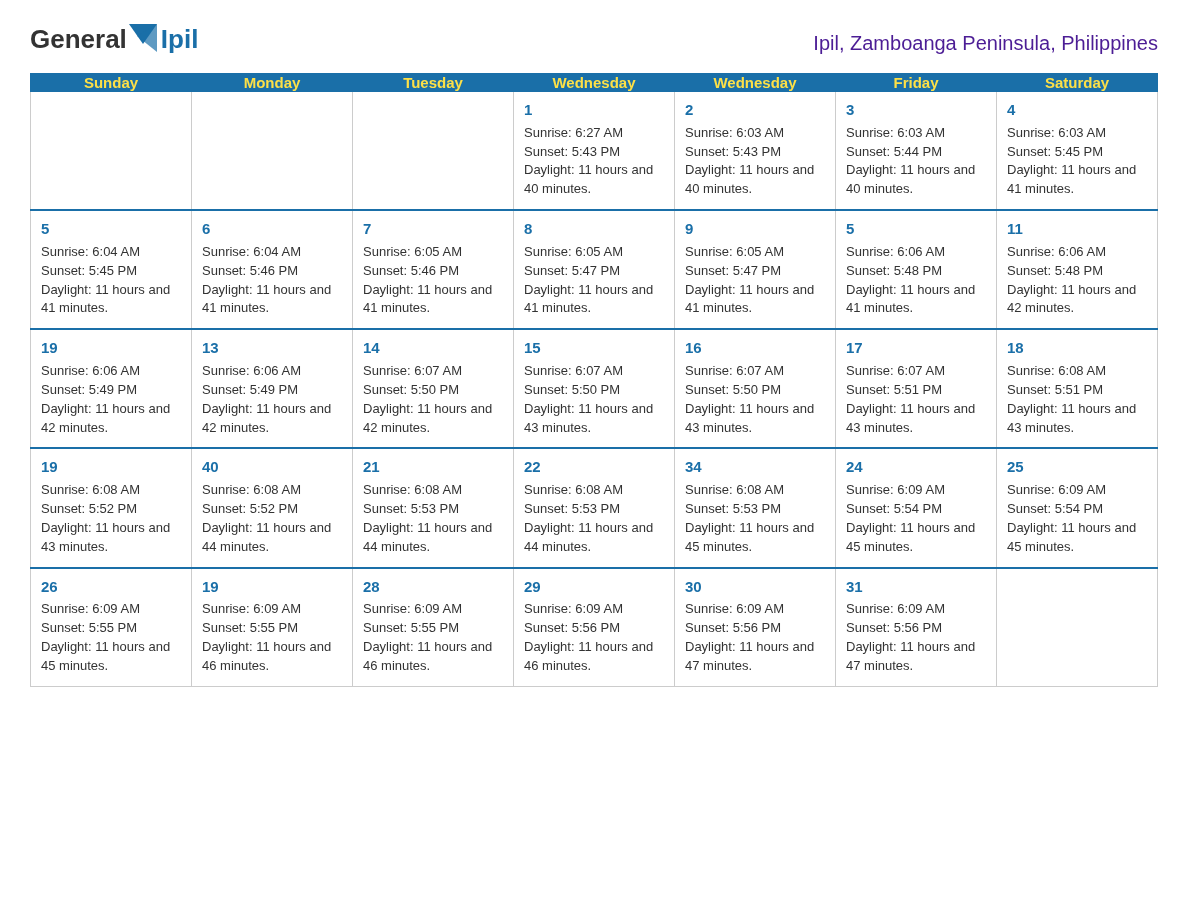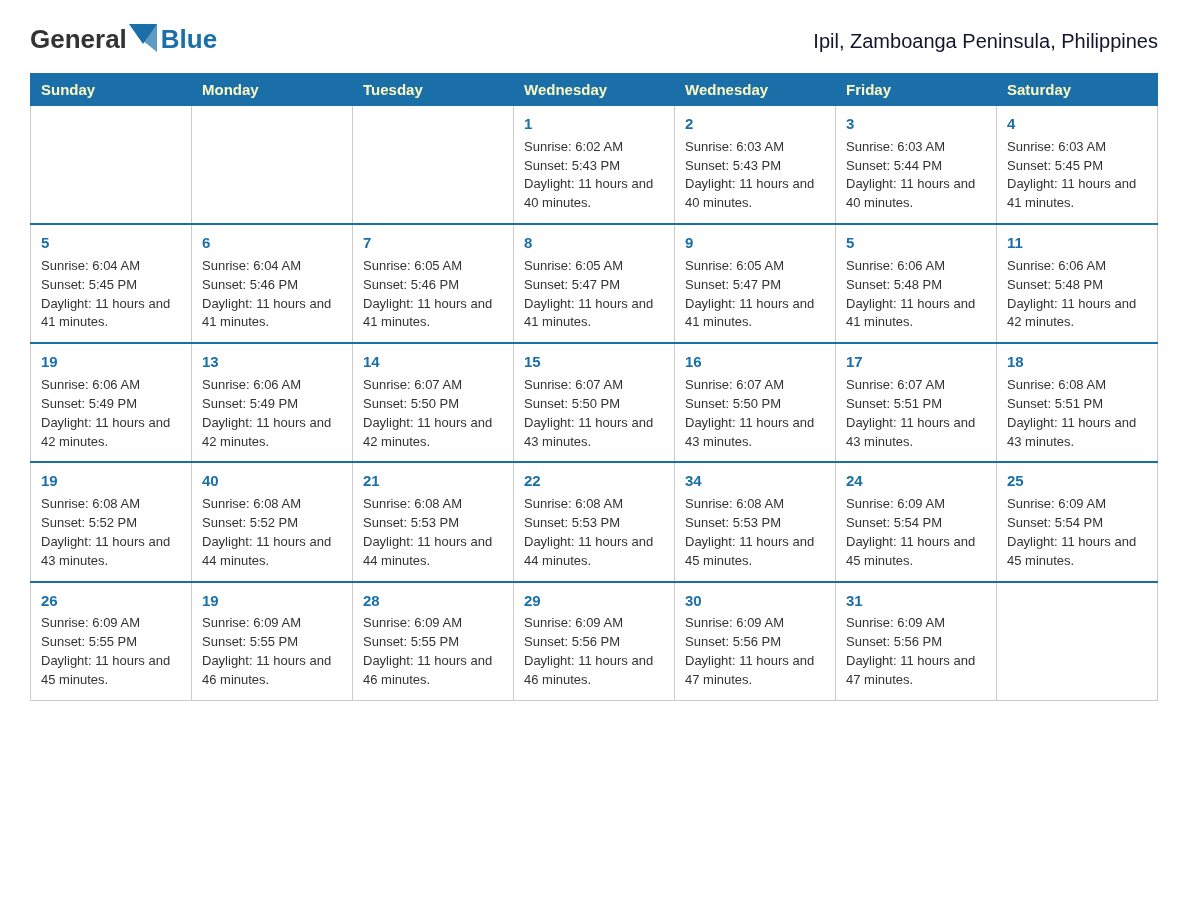--- a/index.html
+++ b/index.html
@@ -6,21 +6,21 @@
     body {
       font-family: Arial, sans-serif;
       background: #fff;
       padding: 24px 30px;
       width: 1188px;
       min-height: 918px;
     }
     .header {
       display: flex;
       justify-content: space-between;
-      align-items: center;
+      align-items: flex-end;
       margin-bottom: 18px;
     }
     .logo {
       display: flex;
       align-items: center;
       gap: 0;
     }
     .logo-text-general {
       font-size: 26px;
       font-weight: bold;
@@ -43,35 +43,35 @@
       text-align: right;
     }
     .month-year {
       font-size: 46px;
       font-weight: bold;
       color: #333;
       line-height: 1.1;
     }
     .location {
       font-size: 20px;
-      color: #0f172a;
+      color: #4c1d95;
       margin-top: 4px;
     }
     .calendar-table {
       width: 100%;
       border-collapse: collapse;
       border: 1px solid #aaa;
     }
     .calendar-table th {
       background-color: #1a6fa8;
-      color: #fef9c3;
+      color: #fde047;
       font-size: 15px;
       font-weight: bold;
-      padding: 7px 10px;
-      text-align: left;
+      padding: 0 10px;
+      text-align: center;
       border: 1px solid #1a6fa8;
     }
     .calendar-table td {
       vertical-align: top;
       padding: 7px 10px 10px 10px;
       border: 1px solid #ccc;
       width: 14.28%;
       min-height: 90px;
       font-size: 13px;
       color: #333;
@@ -94,21 +94,21 @@
 </head>
 <body>
 
 <div class="header">
   <div class="logo">
     <span class="logo-text-general">General</span>
     <svg class="logo-icon" viewBox="0 0 28 28">
       <polygon points="0,0 28,0 14,20" fill="#1a6fa8"></polygon>
       <polygon points="8,12 28,0 28,28" fill="#1a6fa8" opacity="0.7"></polygon>
     </svg>
-    <span class="logo-text-blue">Blue</span>
+    <span class="logo-text-blue">Ipil</span>
   </div>
   <div class="title-block">
     <div class="location">Ipil, Zamboanga Peninsula, Philippines</div>
   </div>
 </div>
 
 <table class="calendar-table">
   <thead>
     <tr>
     <th>Sunday</th>
@@ -120,21 +120,21 @@
         <th>Saturday</th>
       </tr>
   </thead>
   <tbody id="calendar-body">
   <tr>
         <td class="empty-cell"></td>
         <td class="empty-cell"></td>
         <td class="empty-cell"></td>
         <td>
           <span class="day-number">1</span>
-          <div>Sunrise: 6:02 AM</div>
+          <div>Sunrise: 6:27 AM</div>
           <div>Sunset: 5:43 PM</div>
           <div>Daylight: 11 hours and 40 minutes.</div>
         </td>
         <td>
           <span class="day-number">2</span>
           <div>Sunrise: 6:03 AM</div>
           <div>Sunset: 5:43 PM</div>
           <div>Daylight: 11 hours and 40 minutes.</div>
         </td>
         <td>

